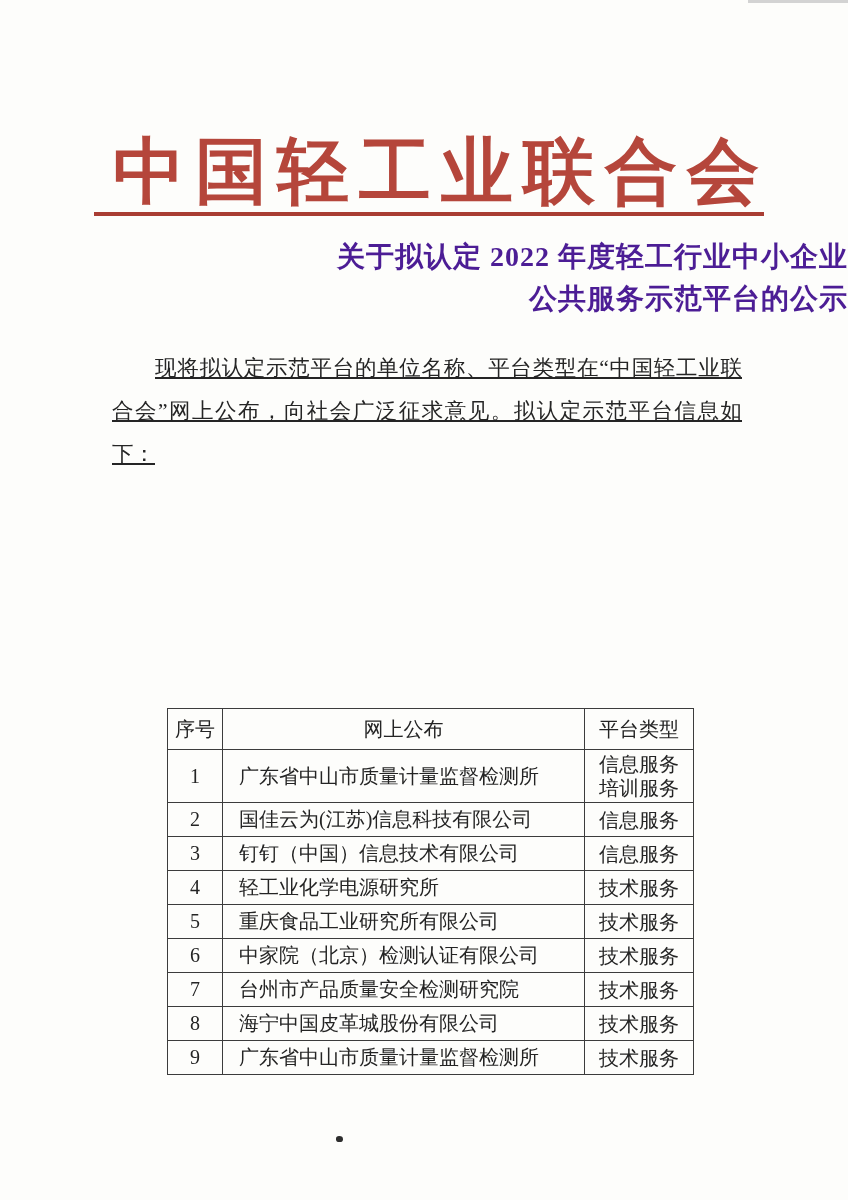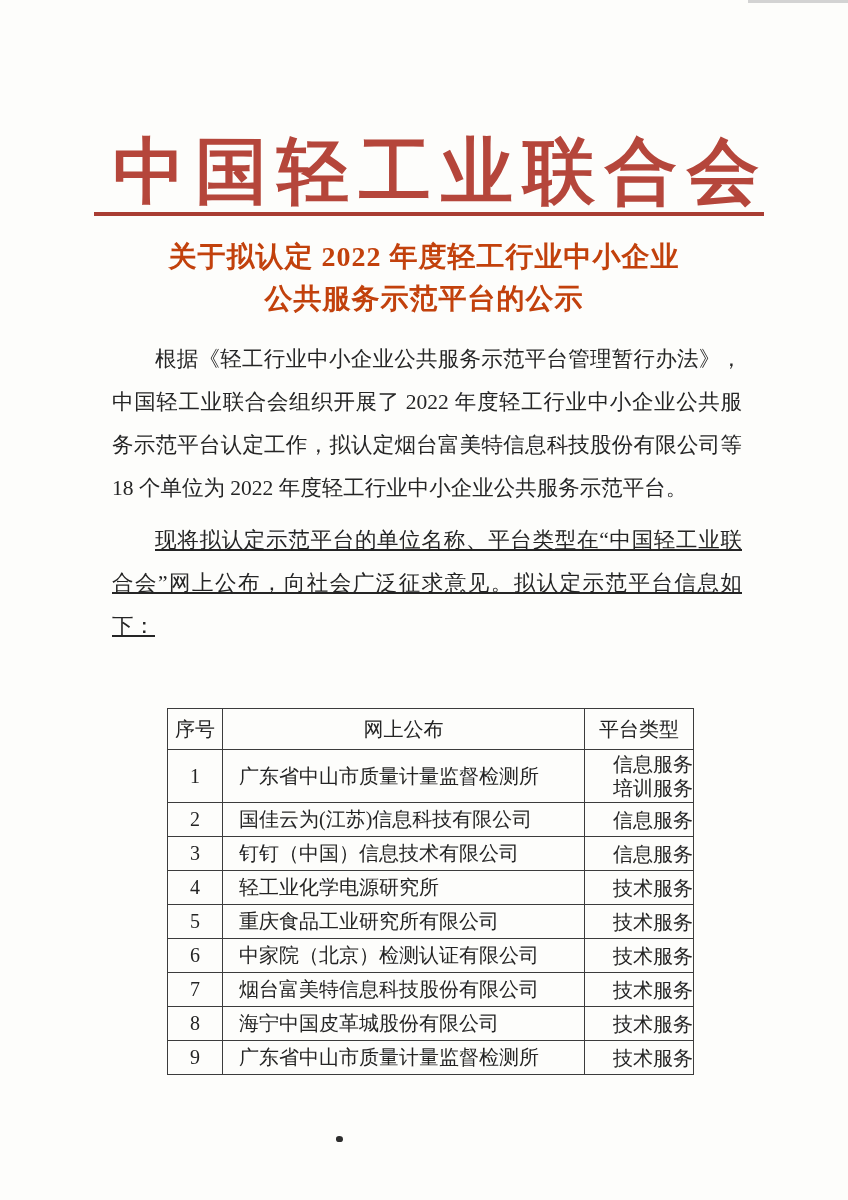--- a/index.html
+++ b/index.html
@@ -50,26 +50,26 @@
     width: 670px;
     height: 4px;
     background: #a93d33;
   }
   
   .doc-title {
     position: absolute;
     top: 236px;
     left: 0;
     width: 100%;
-    text-align: center;
+    text-align: right;
     font-size: 28px;
     font-weight: 700;
     line-height: 42px;
     letter-spacing: 1px;
-    color: #c2410c;
+    color: #4c1d95;
   }
   
   .body-text {
     position: absolute;
     top: 338px;
     left: 112px;
     width: 630px;
     font-size: 21.5px;
     line-height: 43px;
     text-align: justify;
@@ -104,21 +104,21 @@
     font-weight: 400;
     vertical-align: middle;
   }
   .platform-table .head-row { height: 41px; }
   .platform-table .row      { height: 34px; }
   .platform-table .row-tall { height: 53px; }
   .platform-table th { text-align: center; }
   .platform-table td.no   { text-align: center; }
   .platform-table td.name { text-align: left; padding-left: 16px; }
   .platform-table td.type {
-    text-align: right;
+    text-align: center;
     white-space: pre-line;
     line-height: 24px;
   }
   
   .scan-dot {
     position: absolute;
     top: 1136px;
     left: 336px;
     width: 7px;
     height: 6px;
@@ -136,21 +136,20 @@
   <div class="letterhead">中国轻工业联合会</div>
 
   <div class="red-rule"></div>
 
   <div class="doc-title">
     <div>关于拟认定 2022 年度轻工行业中小企业</div>
     <div>公共服务示范平台的公示</div>
   </div>
 
   <div class="body-text">
-    <p class="para1">根据《轻工行业中小企业公共服务示范平台管理暂行办法》，中国轻工业联合会组织开展了 2022 年度轻工行业中小企业公共服务示范平台认定工作，拟认定烟台富美特信息科技股份有限公司等 18 个单位为 2022 年度轻工行业中小企业公共服务示范平台。</p>
     <p class="para2">现将拟认定示范平台的单位名称、平台类型在“中国轻工业联合会”网上公布，向社会广泛征求意见。拟认定示范平台信息如下：</p>
   </div>
 
   <table class="platform-table">
     <colgroup>
         <col class="c1">
         <col class="c2">
         <col class="c3">
       </colgroup>
     <thead>
@@ -187,21 +186,21 @@
         <td class="name">重庆食品工业研究所有限公司</td>
         <td class="type">技术服务</td>
       </tr>
       <tr class="row">
         <td class="no">6</td>
         <td class="name">中家院（北京）检测认证有限公司</td>
         <td class="type">技术服务</td>
       </tr>
       <tr class="row">
         <td class="no">7</td>
-        <td class="name">烟台富美特信息科技股份有限公司</td>
+        <td class="name">台州市产品质量安全检测研究院</td>
         <td class="type">技术服务</td>
       </tr>
       <tr class="row">
         <td class="no">8</td>
         <td class="name">海宁中国皮革城股份有限公司</td>
         <td class="type">技术服务</td>
       </tr>
       <tr class="row">
         <td class="no">9</td>
         <td class="name">广东省中山市质量计量监督检测所</td>

